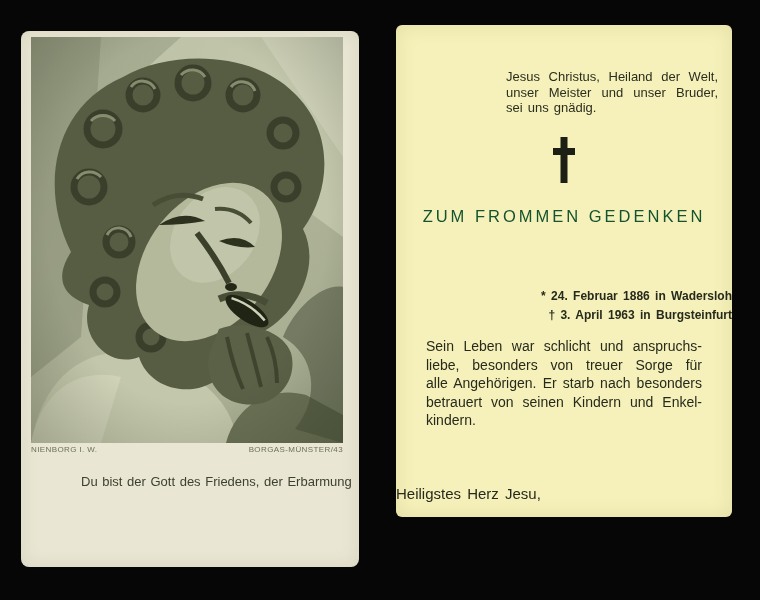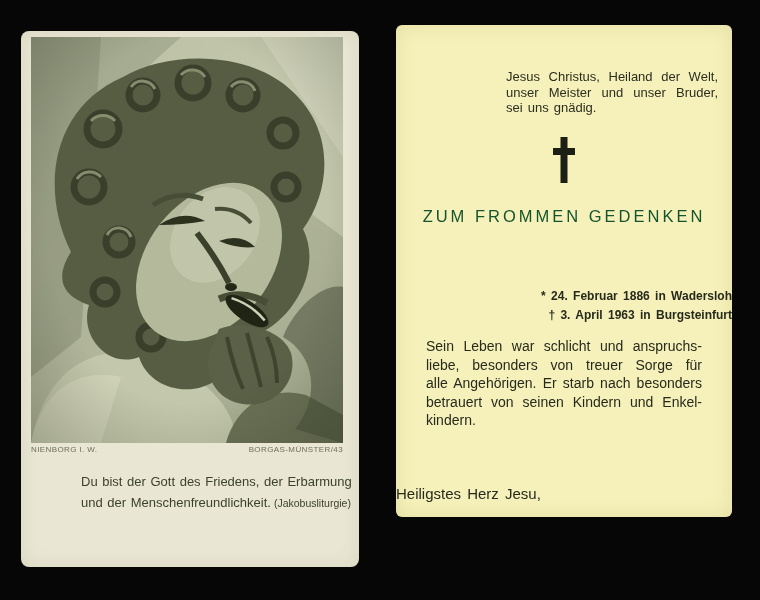--- a/index.html
+++ b/index.html
@@ -162,23 +162,20 @@
       </svg>
     </div>
 
     <div class="credits">
       <span>NIENBORG I. W.</span>
       <span>BORGAS-MÜNSTER/43</span>
     </div>
 
     <div class="caption">
       <div>Du bist der Gott des Friedens, der Erbarmung</div>
-      <div>
-        <span>und der Menschenfreundlichkeit.</span><span class="src">(Jakobusliturgie)</span>
-      </div>
     </div>
   </div>
 
   <div class="right-card">
 
     <div class="invocation">
       <div class="stretch">Jesus Christus, Heiland der Welt,</div>
       <div class="stretch">unser Meister und unser Bruder,</div>
       <div>sei uns gnädig.</div>
     </div>

